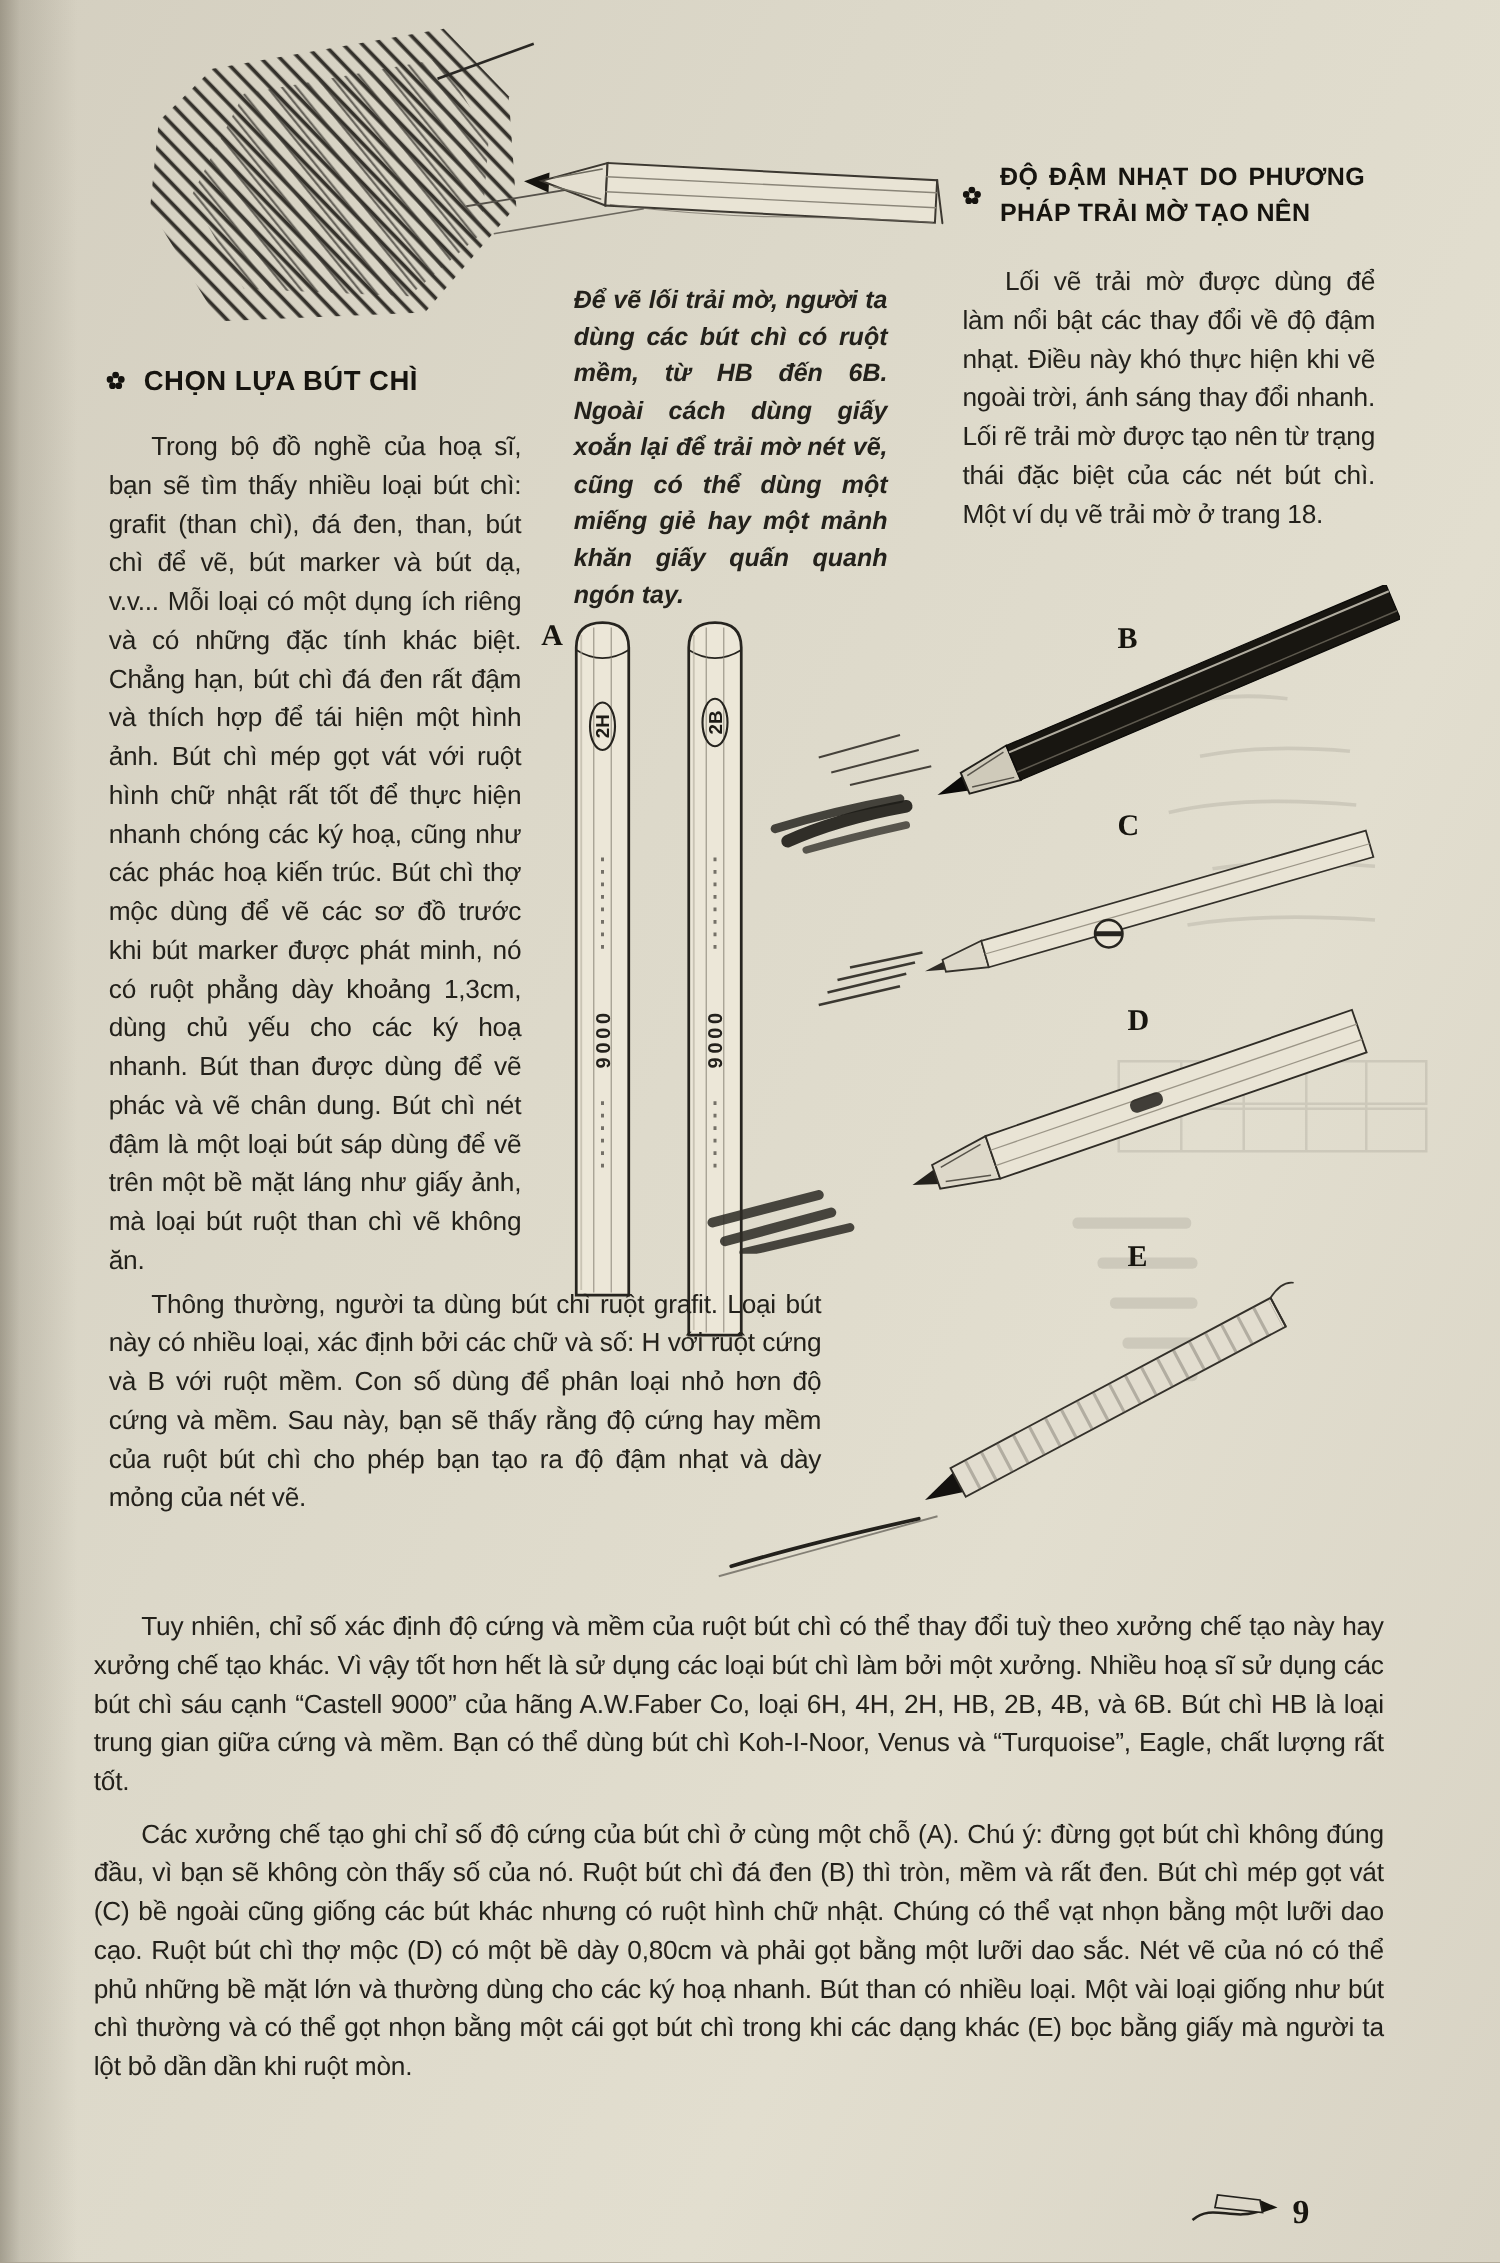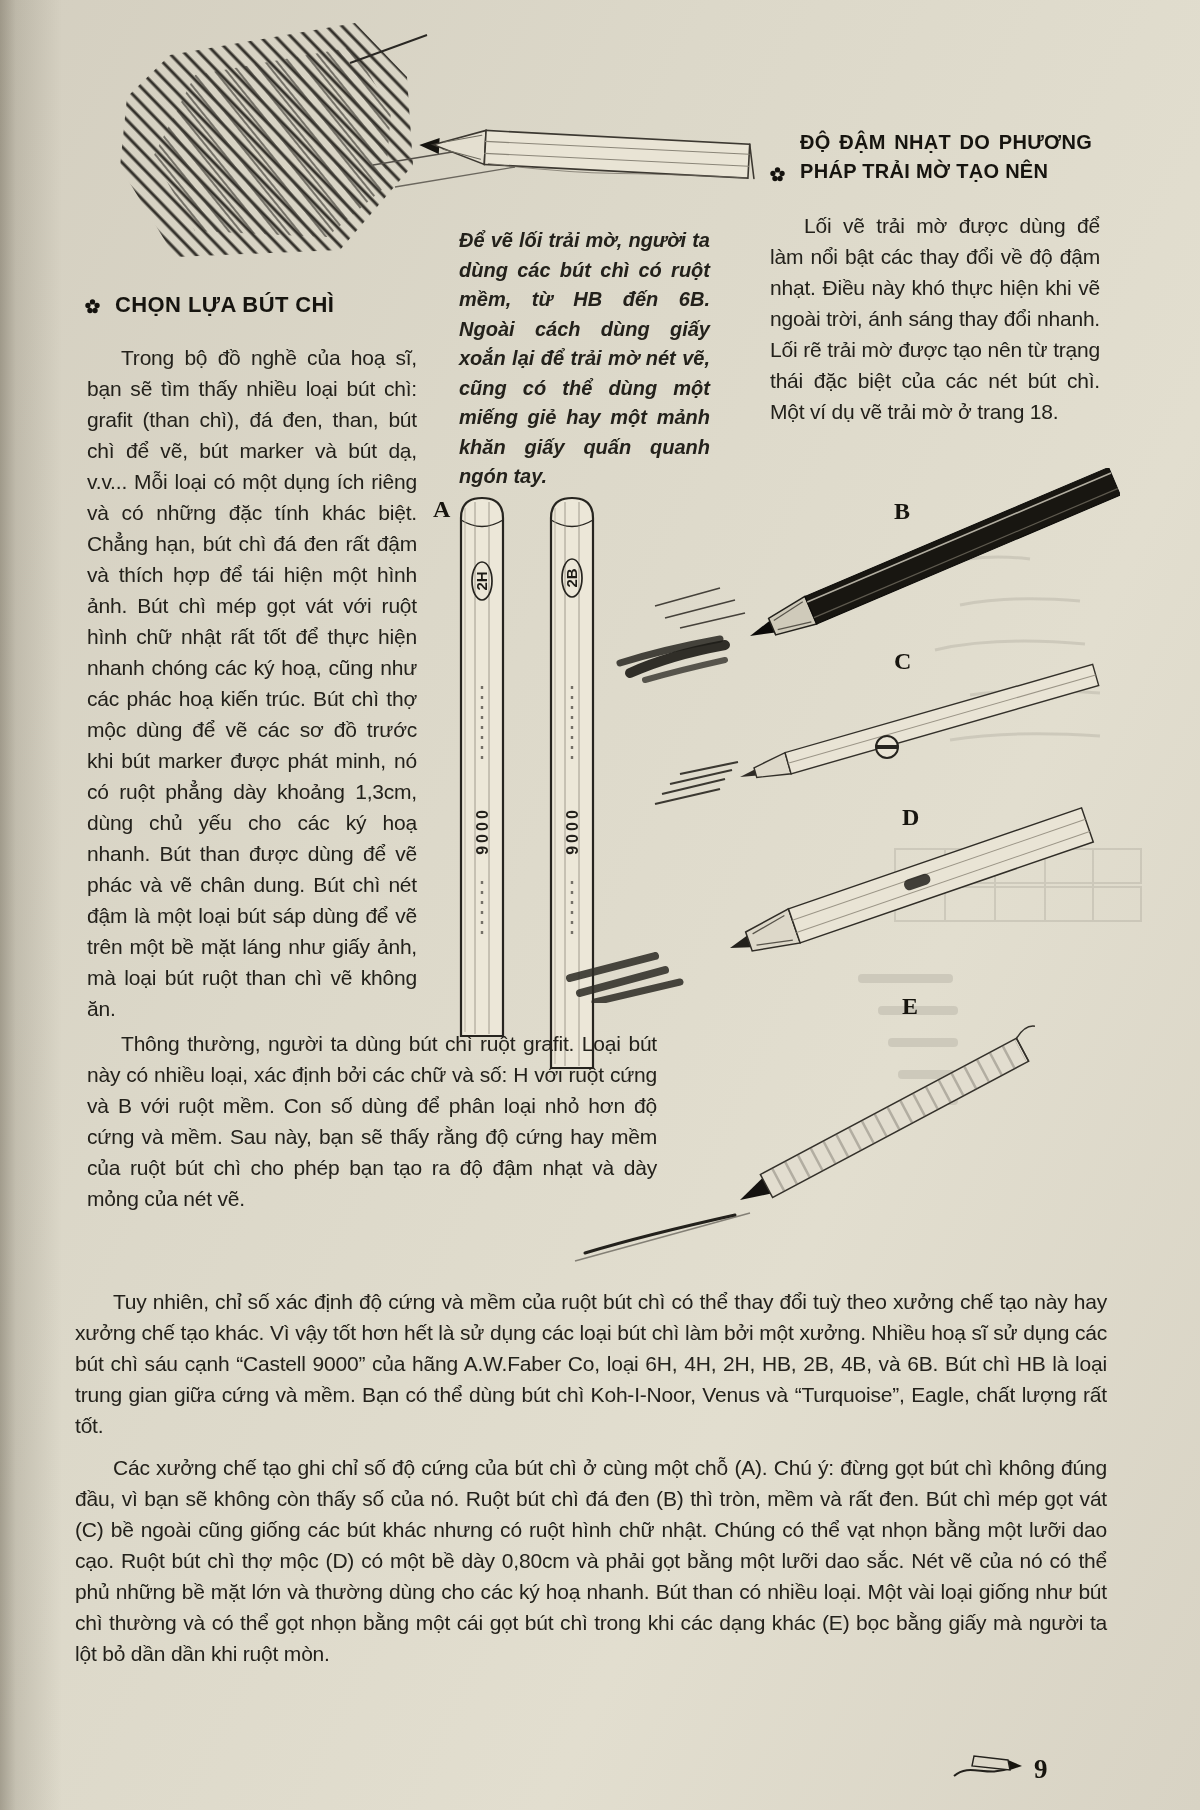--- a/index.html
+++ b/index.html
@@ -16,21 +16,21 @@
     background:
       linear-gradient(90deg, rgba(70,62,46,.38) 0px, rgba(70,62,46,.16) 16px, rgba(70,62,46,0) 62px),
       linear-gradient(115deg, #d4cfc0 0%, #dcd8c9 35%, #e2decf 68%, #d8d3c4 100%);
   }
   .abs { position:absolute; }
   .para {
     font-size:21px; line-height:31px;
     text-align:justify; text-indent:34px;
     color:#23211b; letter-spacing:-0.2px;
   }
-  .heading-row { display:flex; align-items:flex-end; gap:15px; }
+  .heading-row { display:flex; align-items:center; gap:15px; }
   .flower { flex:0 0 auto; margin-top:4px; }
   .h-left  { font-size:22px; font-weight:bold; letter-spacing:.4px; color:#16140f; }
   .h-right { font-size:20px; font-weight:bold; line-height:29px; letter-spacing:.3px; text-align:justify; color:#16140f; }
   .note {
     font-size:20px; line-height:29.5px;
     font-weight:bold; font-style:italic;
     text-align:justify; color:#23211b;
   }
   .fig-label {
     position:absolute;

